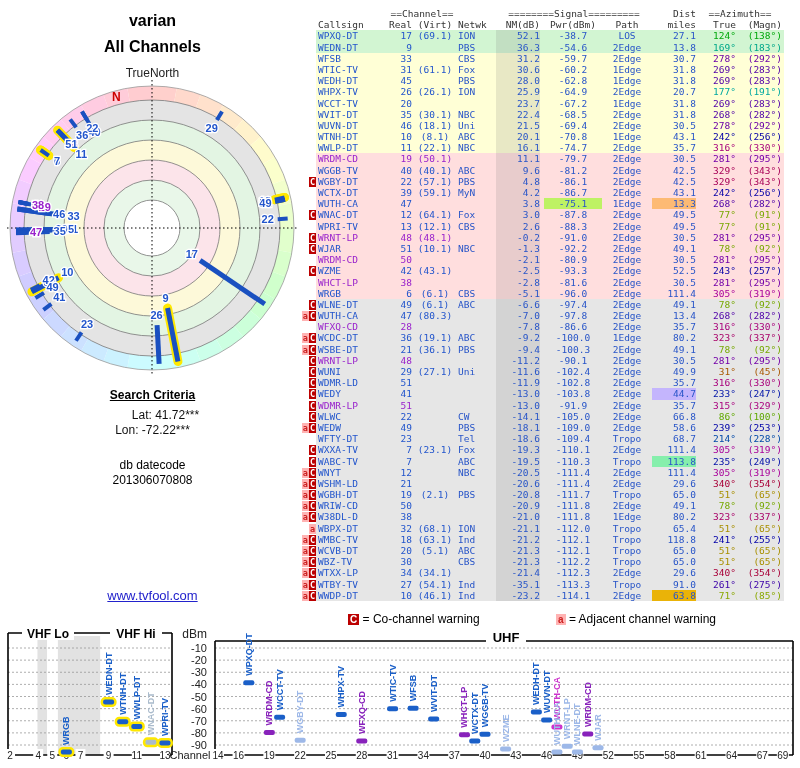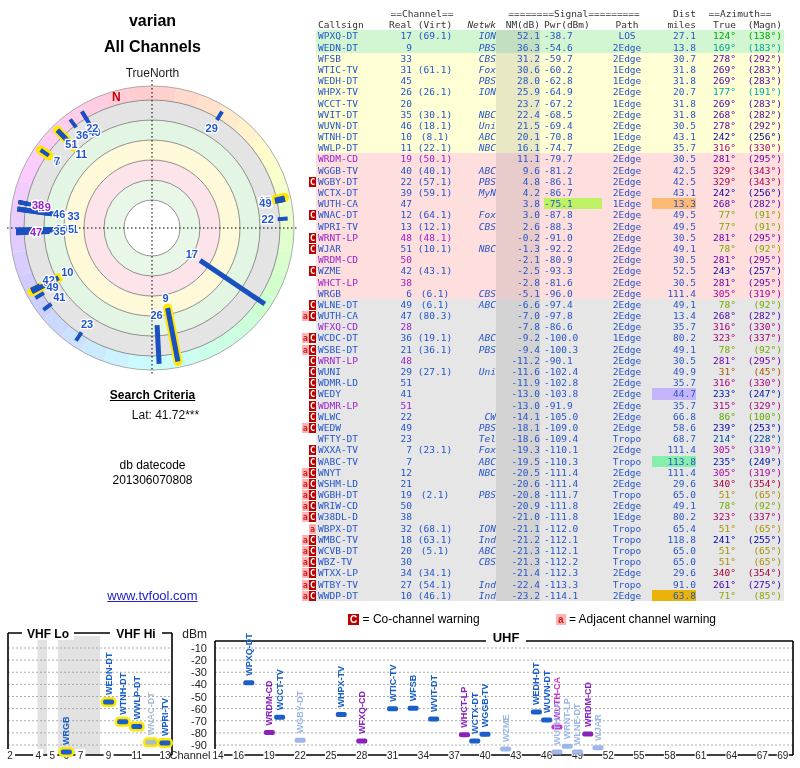--- a/index.html
+++ b/index.html
@@ -23,23 +23,23 @@
   #site-link a { color:#2222cc; }
 
   
   #tbl { position:absolute; left:299px; top:8px; width:500px; font-family:"DejaVu Sans Mono", monospace; font-size:9.5px; line-height:11.2px; white-space:nowrap; }
   .trow { height:11.2px; display:flex; }
   .cell { display:inline-block; overflow:hidden; }
   .c-badge { width:17px; text-align:right; }
   .c-call { width:70px; padding-left:2px; }
   .c-real { width:26px; text-align:right; }
   .c-virt { width:46px; text-align:center; }
-  .c-net  { width:38px; text-align:right;font-style:italic; }
+  .c-net  { width:38px; text-align:left; }
   .c-nm   { width:48px; text-align:right; background:rgba(120,120,120,0.14); padding-right:4px; }
-  .c-pwr  { width:58px; text-align:left; }
+  .c-pwr  { width:58px; text-align:center; }
   .c-path { width:50px; text-align:center; }
   .c-dist { width:44px; text-align:right; }
   .c-true { width:40px; text-align:right; }
   .c-magn { width:48px; text-align:right; padding-right:2px; }
   .hdr { color:#333; }
   .hdr .c-nm { background:none; }
   .badge-c { display:inline-block; background:#bb0000; color:#fff; font-weight:bold; padding:0 1px; font-size:8.5px; line-height:10px; }
   .badge-a { display:inline-block; background:#ffb3b3; color:#cc2222; font-weight:bold; padding:0 1px; font-size:8.5px; line-height:10px; }
 
   
@@ -185,20 +185,21 @@
         <line x1="73.94976512797845" y1="262.7491098674857" x2="79.54169416268591" y2="254.45873414193528" stroke="#1a50c0" stroke-width="4" stroke-linecap="butt"></line>
         <text x="85.13362319739339" y="249.66835841638485" font-size="11" font-weight="bold" text-anchor="middle" fill="#2255cc" stroke="#fff" stroke-width="2.5" paint-order="stroke">23</text>
         <line x1="38.59532197669712" y1="71.99360465625773" x2="46.78684241958703" y2="77.7293690197682" stroke="#ffe800" stroke-width="9" stroke-linecap="round"></line>
         <line x1="38.59532197669712" y1="71.99360465625773" x2="46.78684241958703" y2="77.7293690197682" stroke="#1a50c0" stroke-width="4" stroke-linecap="butt"></line>
         <text x="54.978362862476956" y="86.96513338327865" font-size="11" font-weight="bold" text-anchor="middle" fill="#2255cc" stroke="#fff" stroke-width="2.5" paint-order="stroke">7</text>
       </svg></div>
 <div id="north-label">N</div>
 
 <div id="search-heading">Search Criteria</div>
 <div class="coord" id="lat">Lat: 41.72***</div>
+<div class="coord" id="lon">Lon: -72.22***</div>
 <div id="datecode-label">db datecode</div>
 <div id="datecode">201306070808</div>
 <div id="site-link">
   <a href="#">www.tvfool.com</a>
 </div>
 
 <div id="tbl">
   <div class="trow hdr">
     <span class="cell c-badge"></span>
         <span class="cell c-call"></span>
@@ -957,21 +958,21 @@
           <span class="cell c-true" style="background:#e6e6e6;color:hsl(340,100%,33%)">340°</span>
           <span class="cell c-magn" style="background:#e6e6e6;color:hsl(340,100%,33%)">(354°)</span>
         </div>
         <div class="trow">
           <span class="cell c-badge"><span class="badge-a">a</span><span class="badge-c">C</span></span>
           <span class="cell c-call" style="background:#e6e6e6;color:#2255cc">WTBY-TV</span>
           <span class="cell c-real" style="background:#e6e6e6;color:#2255cc">27</span>
           <span class="cell c-virt" style="background:#e6e6e6;color:#2255cc">(54.1)</span>
           <span class="cell c-net" style="background:#e6e6e6;color:#2855c8">Ind</span>
           <span class="cell c-nm" style="background:#e6e6e6;color:#2855c8">
-            <span style="background:rgba(110,110,110,.16);display:block">-22.4</span>
+            <span style="background:rgba(110,110,110,.16);display:block">-35.1</span>
           </span>
           <span class="cell c-pwr" style="background:#e6e6e6;color:#2855c8">-113.3</span>
           <span class="cell c-path" style="background:#e6e6e6;color:#2855c8">Tropo</span>
           <span class="cell c-dist" style="background:#e6e6e6;color:#2855c8">91.0</span>
           <span class="cell c-true" style="background:#e6e6e6;color:hsl(261,100%,33%)">261°</span>
           <span class="cell c-magn" style="background:#e6e6e6;color:hsl(261,100%,33%)">(275°)</span>
         </div>
         <div class="trow">
           <span class="cell c-badge"><span class="badge-a">a</span><span class="badge-c">C</span></span>
           <span class="cell c-call" style="background:#e6e6e6;color:#2255cc">WWDP-DT</span>

